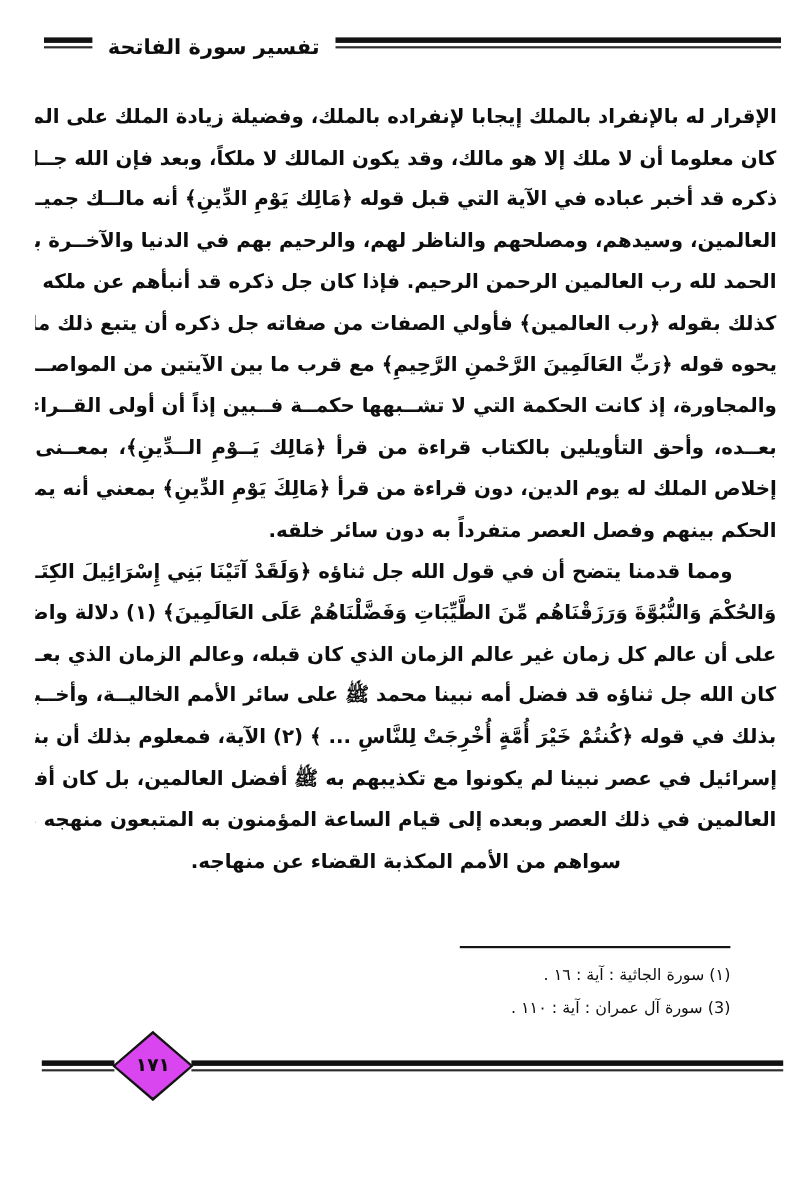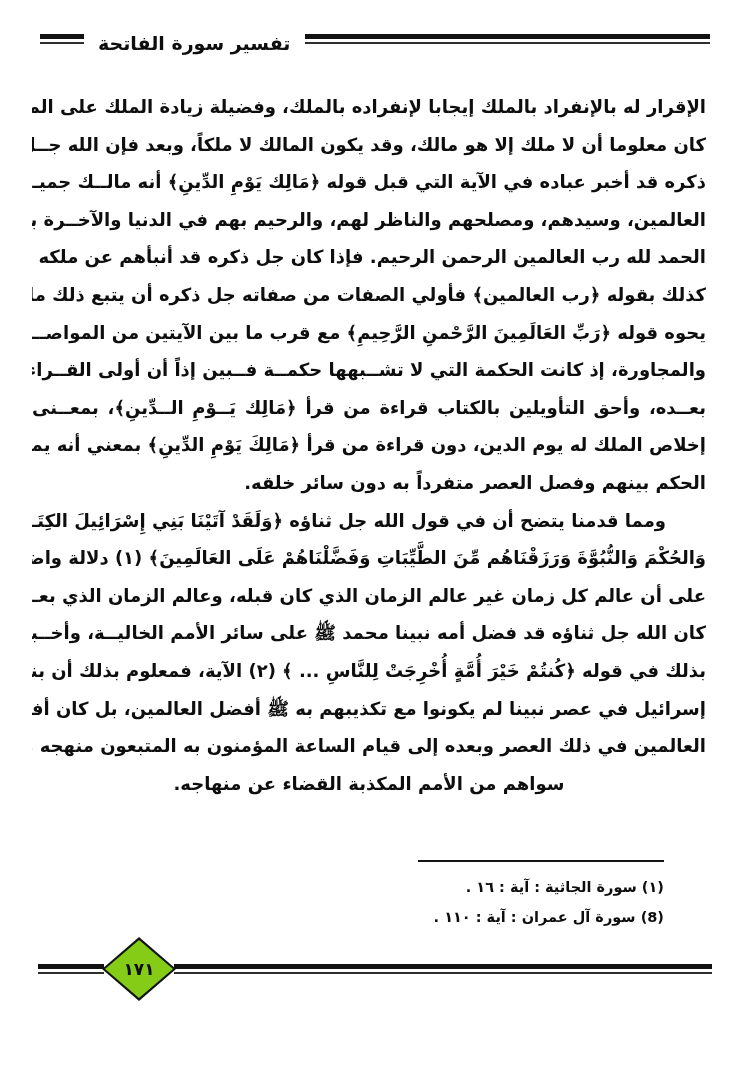--- a/index.html
+++ b/index.html
@@ -45,21 +45,21 @@
     overflow:hidden;
   }
   .line.indent{text-indent:40px;}
   .line.last-right{text-align-last:right;}
   .line.last-center{text-align-last:center;}
 
   
   .footnotes{
     position:absolute;top:860px;right:72px;width:300px;
     direction:rtl;
-    font-size:14.5px;font-weight:bold;line-height:30px;
+    font-size:14.5px;font-weight:normal;line-height:30px;
   }
   .footnote-rule{
     width:246px;border-top:2px solid #141414;margin-bottom:10px;
   }
   .footnote-item{white-space:nowrap;}
 
   
   .page-footer{
     position:absolute;top:936px;left:0;right:0;height:66px;
     display:flex;align-items:center;
@@ -68,21 +68,21 @@
   .page-footer .rule-short{width:66px;}
   .page-footer .rule-long{flex:1 1 auto;}
   .page-footer .spacer-r{width:24px;}
   .diamond-outer{
     width:74px;height:64px;background:#131313;flex:0 0 auto;
     clip-path:polygon(50% 0,100% 50%,50% 100%,0 50%);
     display:flex;align-items:center;justify-content:center;
     margin:0 -2px;
   }
   .diamond-inner{
-    width:68px;height:58px;background:#84cc16;
+    width:68px;height:58px;background:#d946ef;
     clip-path:polygon(50% 0,100% 50%,50% 100%,0 50%);
     display:flex;align-items:center;justify-content:center;
   }
   .page-number{font-size:17px;font-weight:bold;direction:rtl;}
 </style>
 </head>
 <body>
 
 <div class="page">
 
@@ -113,21 +113,21 @@
       <div class="line">إسرائيل في عصر نبينا لم يكونوا مع تكذيبهم به ﷺ أفضل العالمين، بل كان أفضــل</div>
       <div class="line">العالمين في ذلك العصر وبعده إلى قيام الساعة المؤمنون به المتبعون منهجه دون مــن</div>
       <div class="line last-center">سواهم من الأمم المكذبة القضاء عن منهاجه.</div>
     </main>
 
   <div class="footnotes">
     <div class="footnote-rule"></div>
     <div id="footnote-list">
 
     <div class="footnote-item">(١) سورة الجاثية : آية : ١٦ .</div>
-        <div class="footnote-item">(8) سورة آل عمران : آية : ١١٠ .</div>
+        <div class="footnote-item">(3) سورة آل عمران : آية : ١١٠ .</div>
       </div>
   </div>
 
   <footer class="page-footer">
     <div class="spacer-l"></div>
     <div class="rule rule-short"></div>
     <div class="diamond-outer">
       <div class="diamond-inner">
         <span class="page-number">١٧١</span>
       </div>

